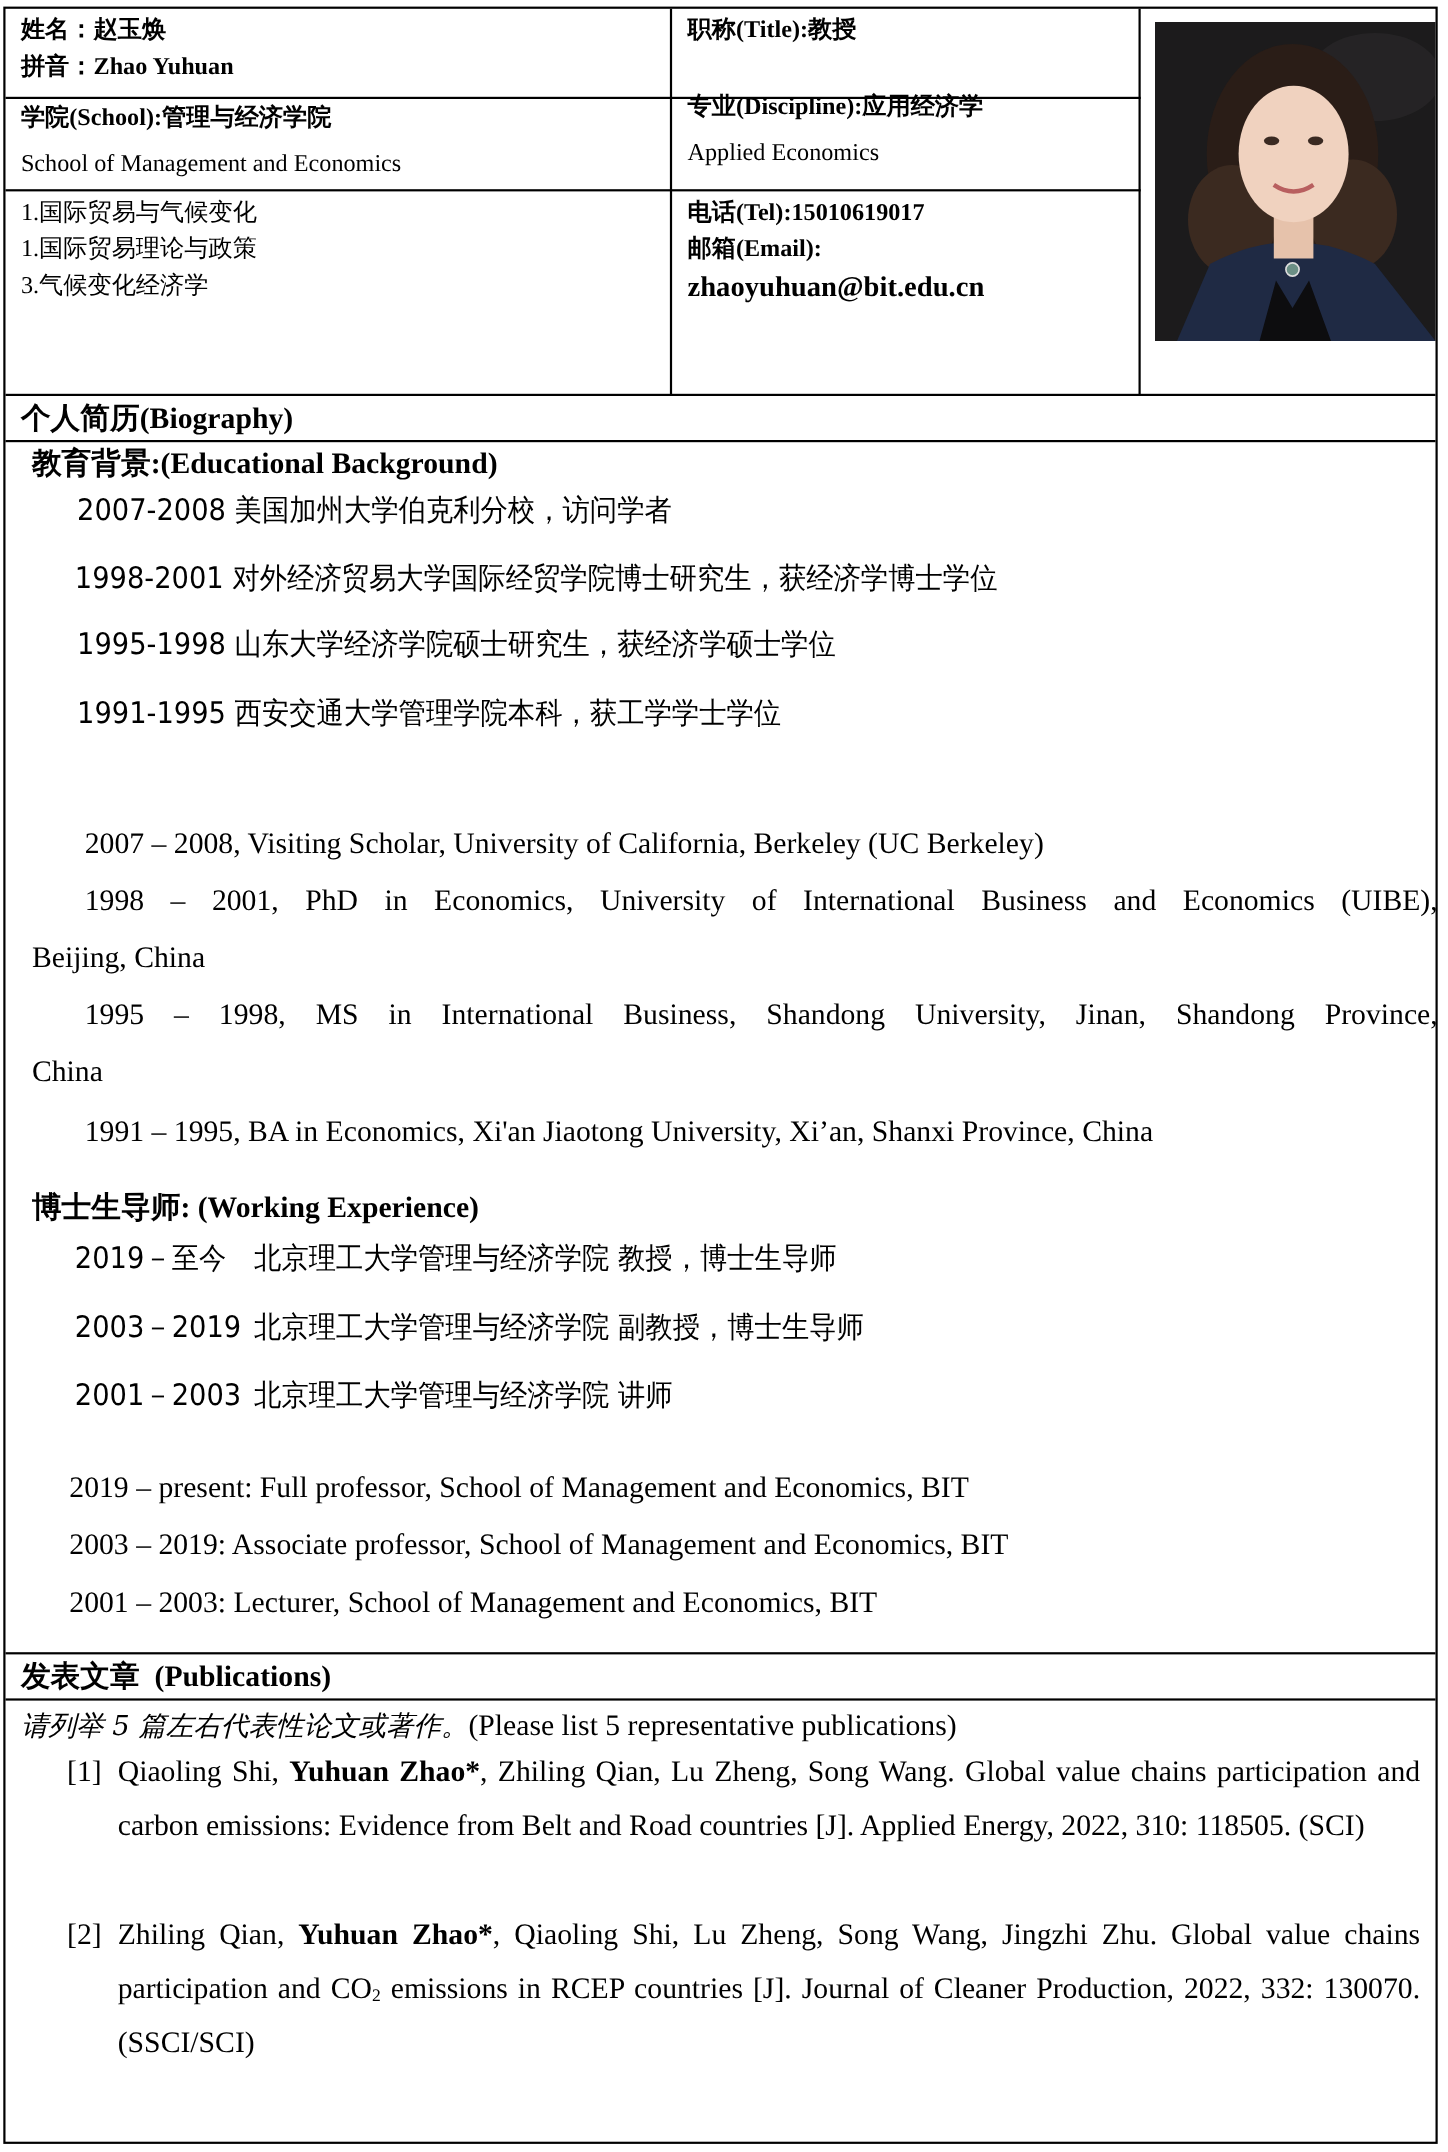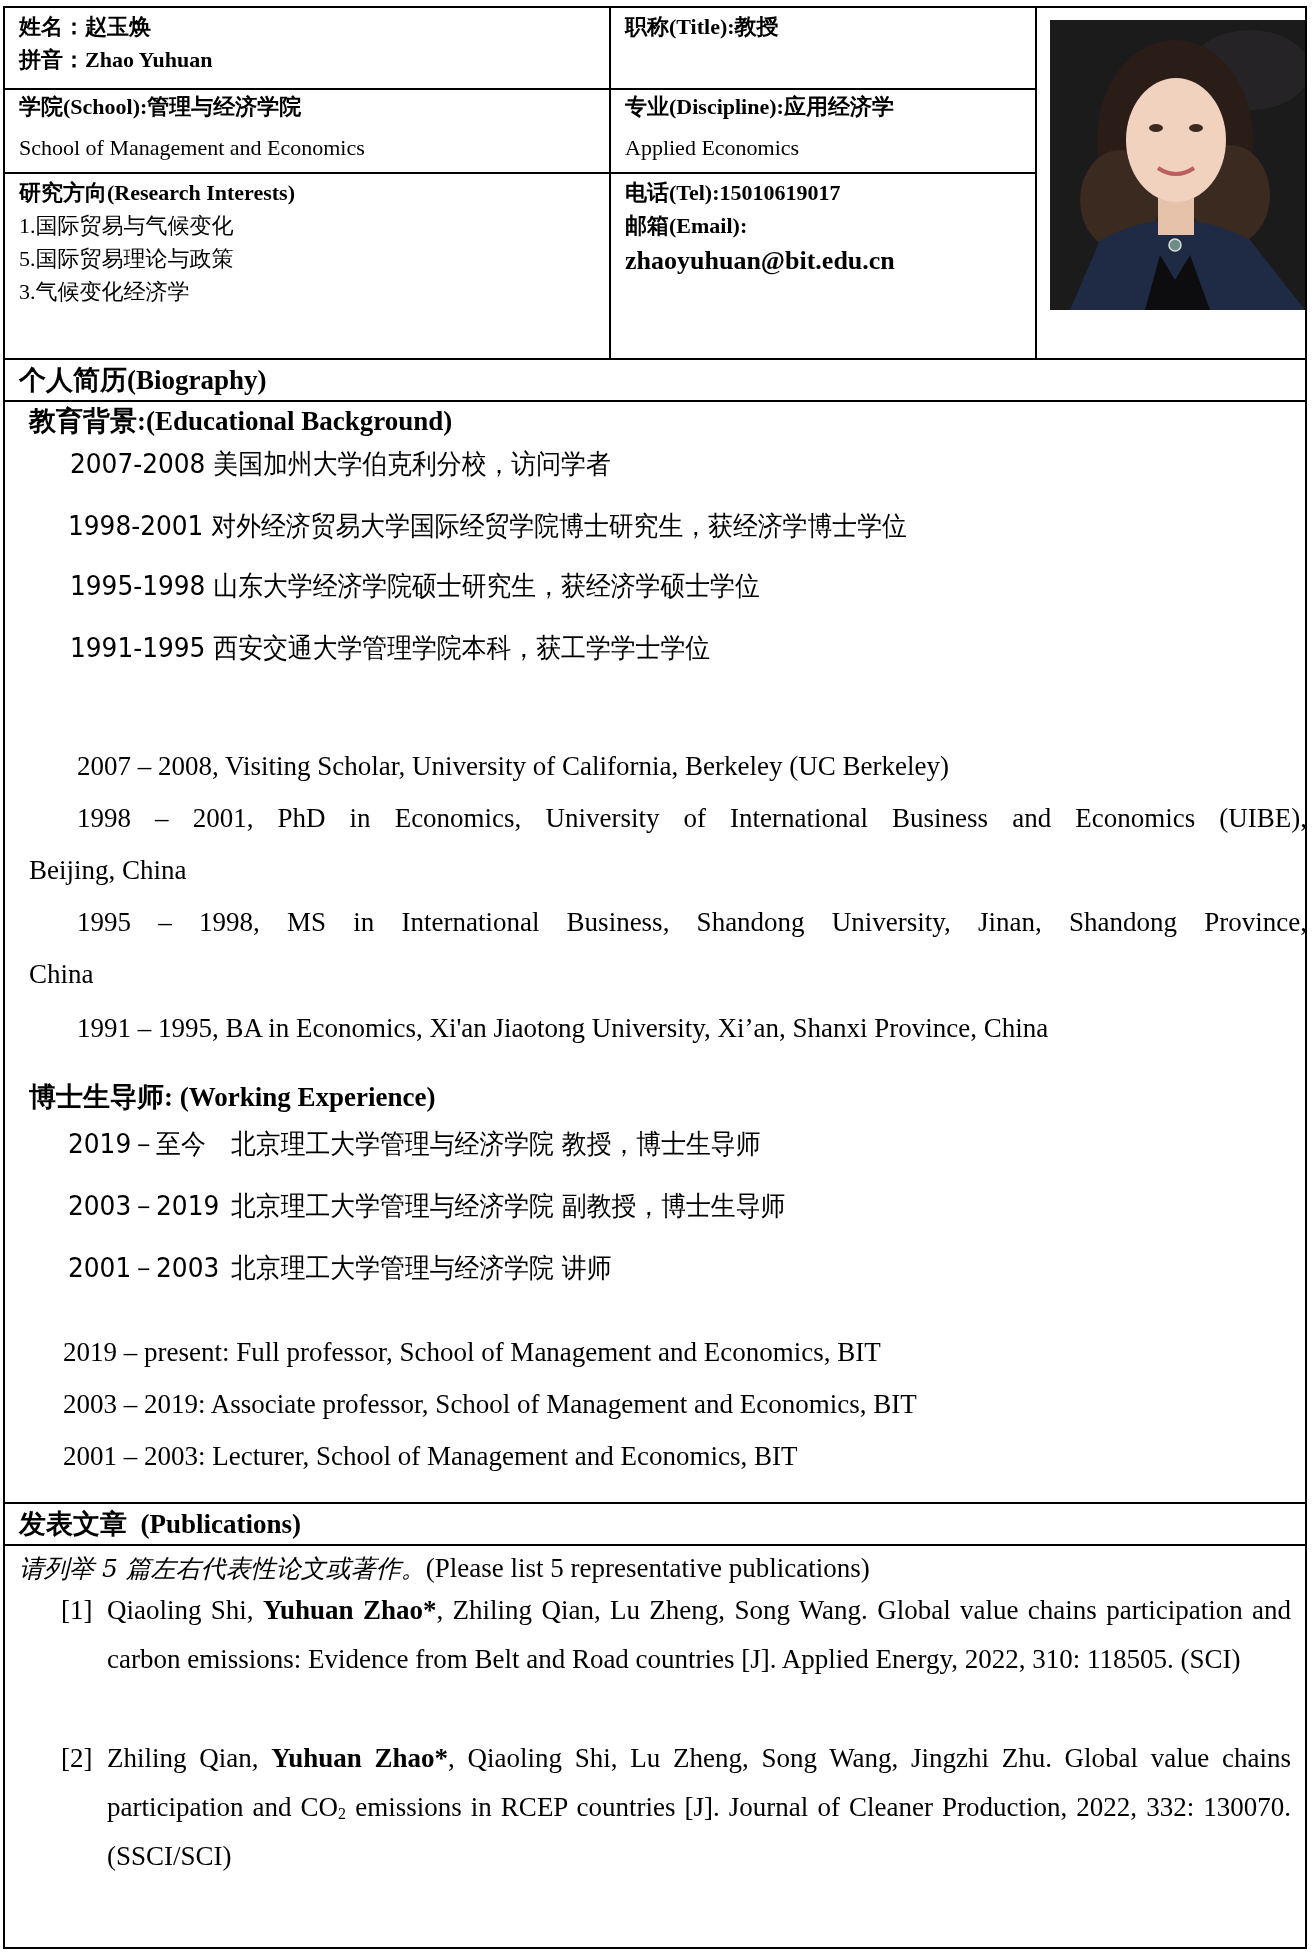--- a/index.html
+++ b/index.html
@@ -54,31 +54,30 @@
     </div>
   </div>
 
   <div class="cell" style="left:0; top:82px; width:604px; height:82px; padding-top:0;">
     <div class="l1 b">
       <span>学院(School):</span><span>管理与经济学院</span>
     </div>
     <div class="l1" style="margin-top:8px;">School of Management and Economics</div>
   </div>
 
-  <div class="cell" style="left:606px; top:82px; width:424px; height:82px; padding-top:0;">
+  <div class="cell" style="left:606px; top:72px; width:424px; height:82px; padding-top:0;">
     <div class="l1 b">
       <span>专业(Discipline):</span><span>应用经济学</span>
     </div>
     <div class="l1" style="margin-top:8px;">Applied Economics</div>
   </div>
 
   <div class="cell" style="left:0; top:166px; width:604px; height:184px; padding-top:2px;">
-    <div class="l1 b">研究方向(Research Interests)</div>
     <div class="l1">1.国际贸易与气候变化</div>
-    <div class="l1">5.国际贸易理论与政策</div>
+    <div class="l1">1.国际贸易理论与政策</div>
     <div class="l1">3.气候变化经济学</div>
   </div>
 
   <div class="cell" style="left:606px; top:166px; width:424px; height:184px; padding-top:2px;">
     <div class="l1 b">
       <span>电话(Tel):</span><span>15010619017</span>
     </div>
     <div class="l1 b">邮箱(Email):</div>
     <div class="l1 b" style="margin-top:2px; font-size:26px;">zhaoyuhuan@bit.edu.cn</div>
   </div>

